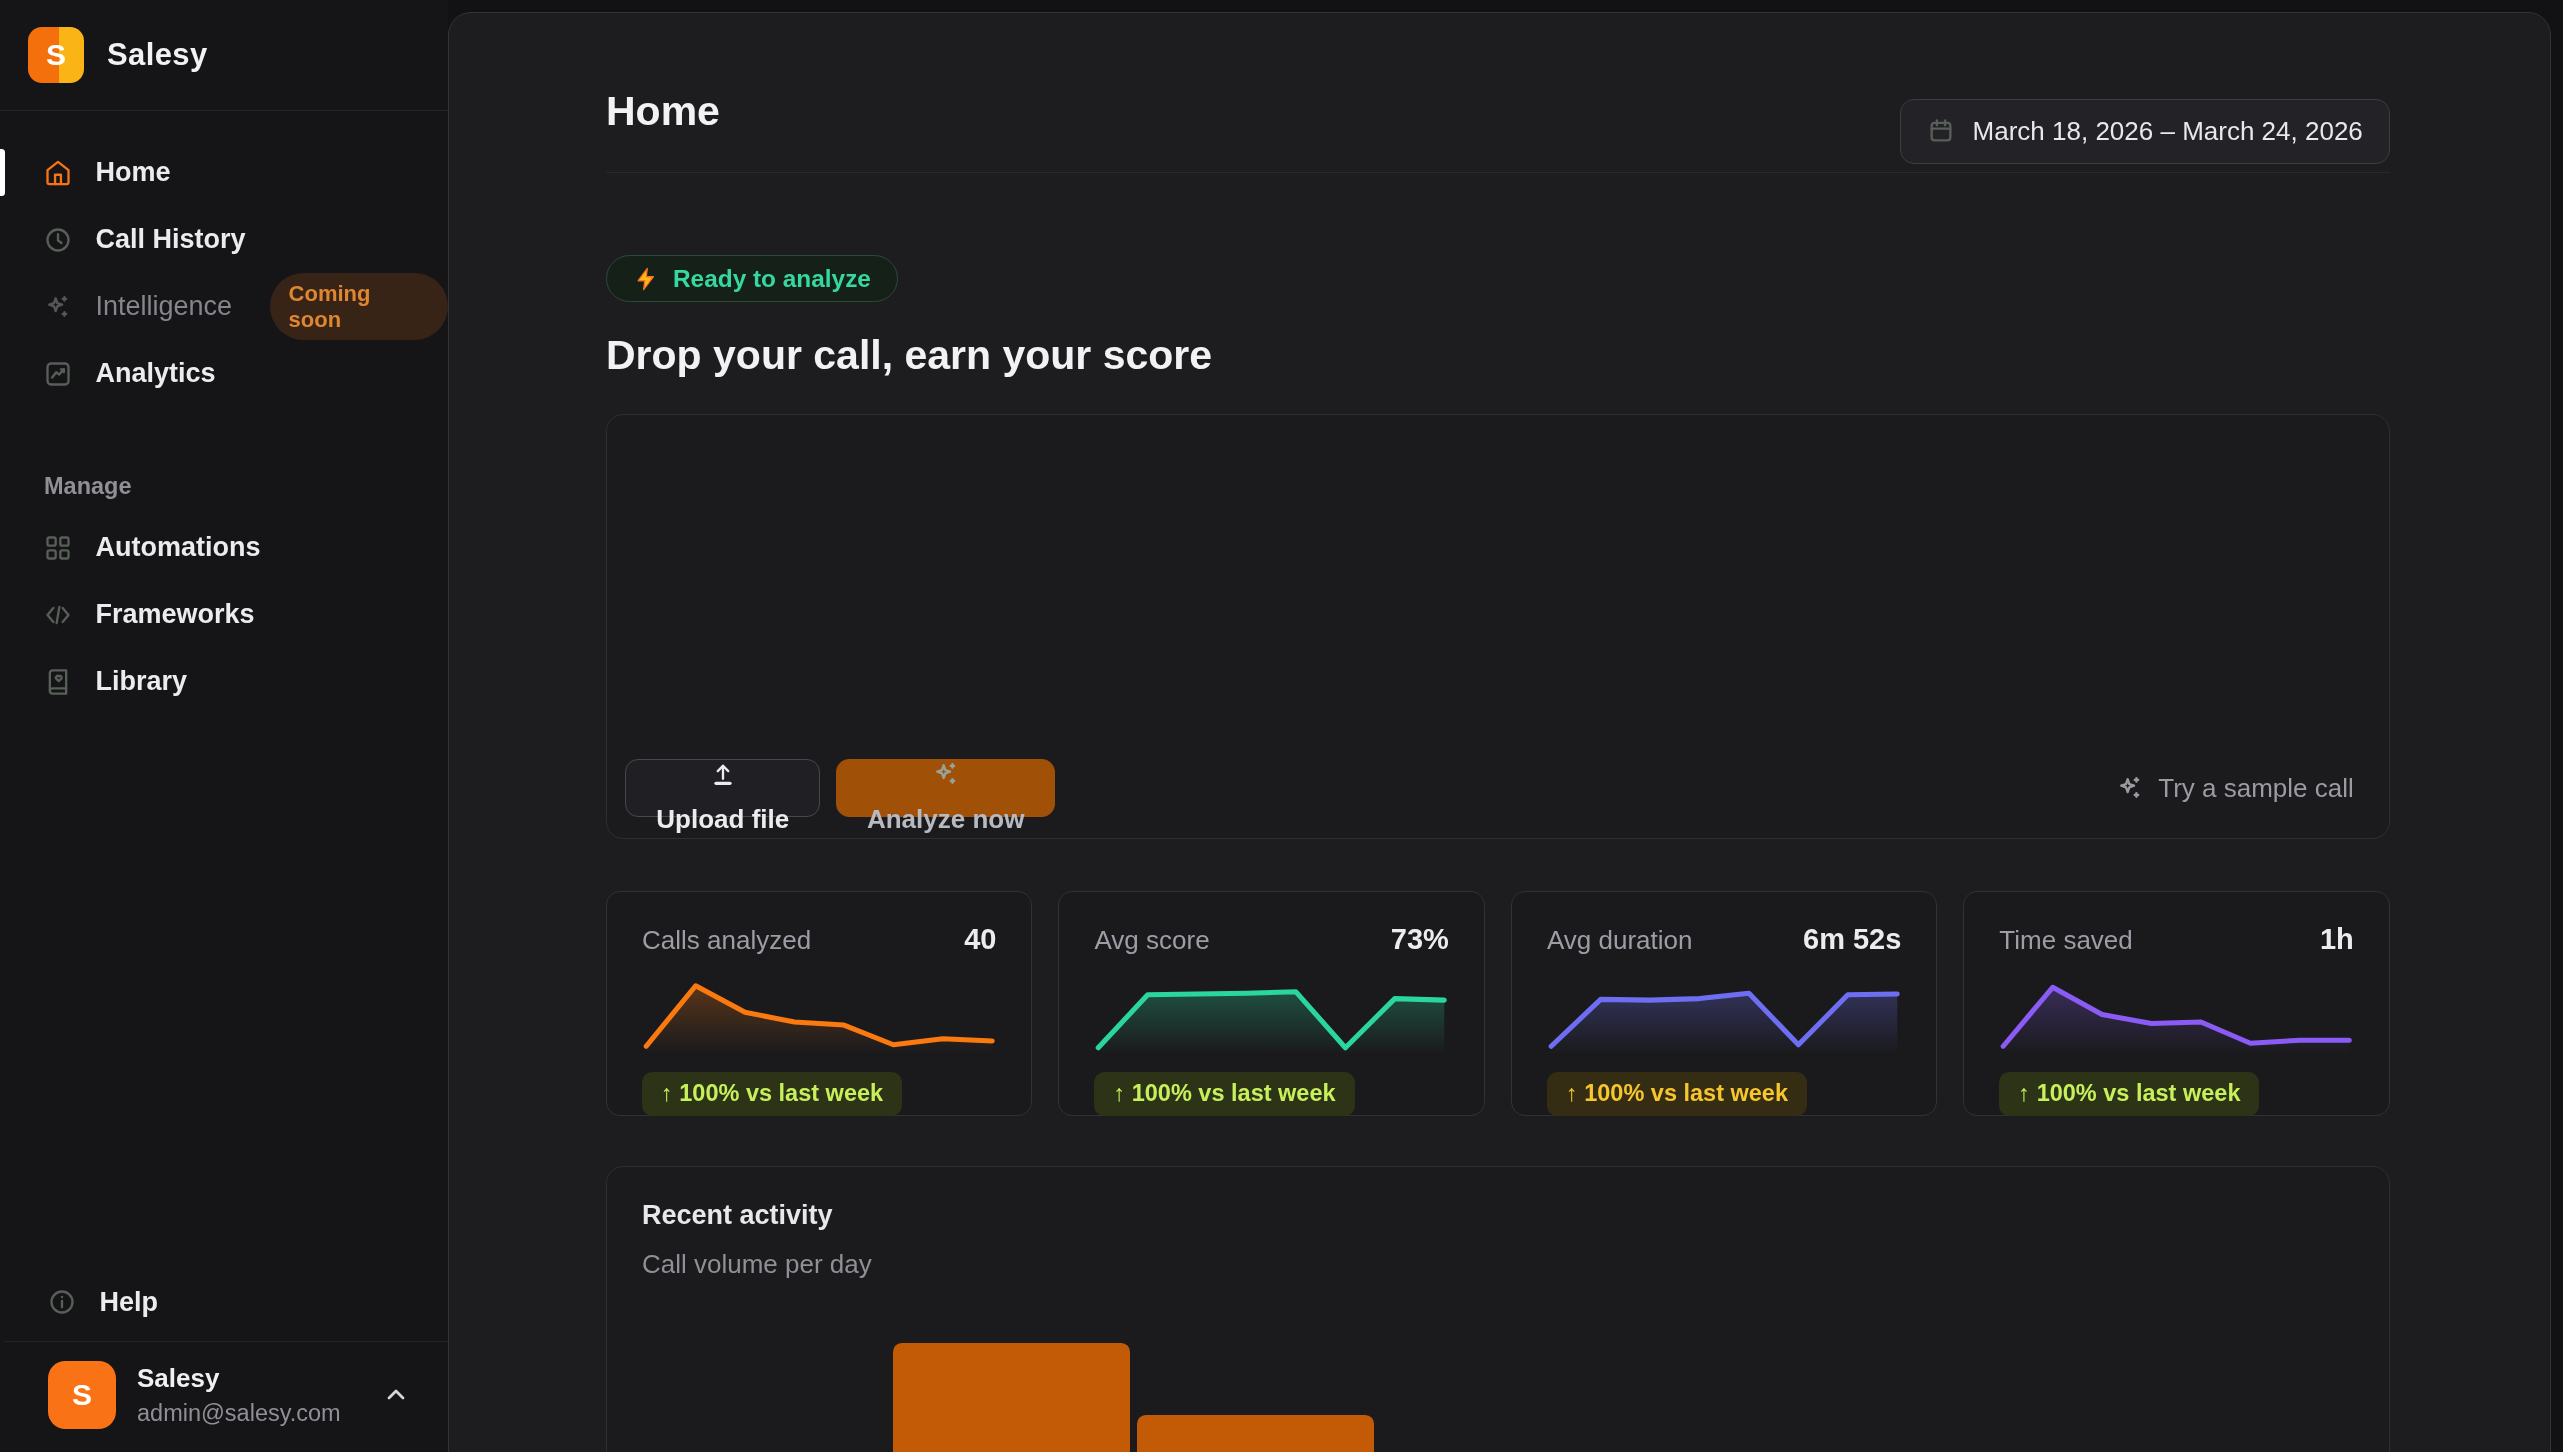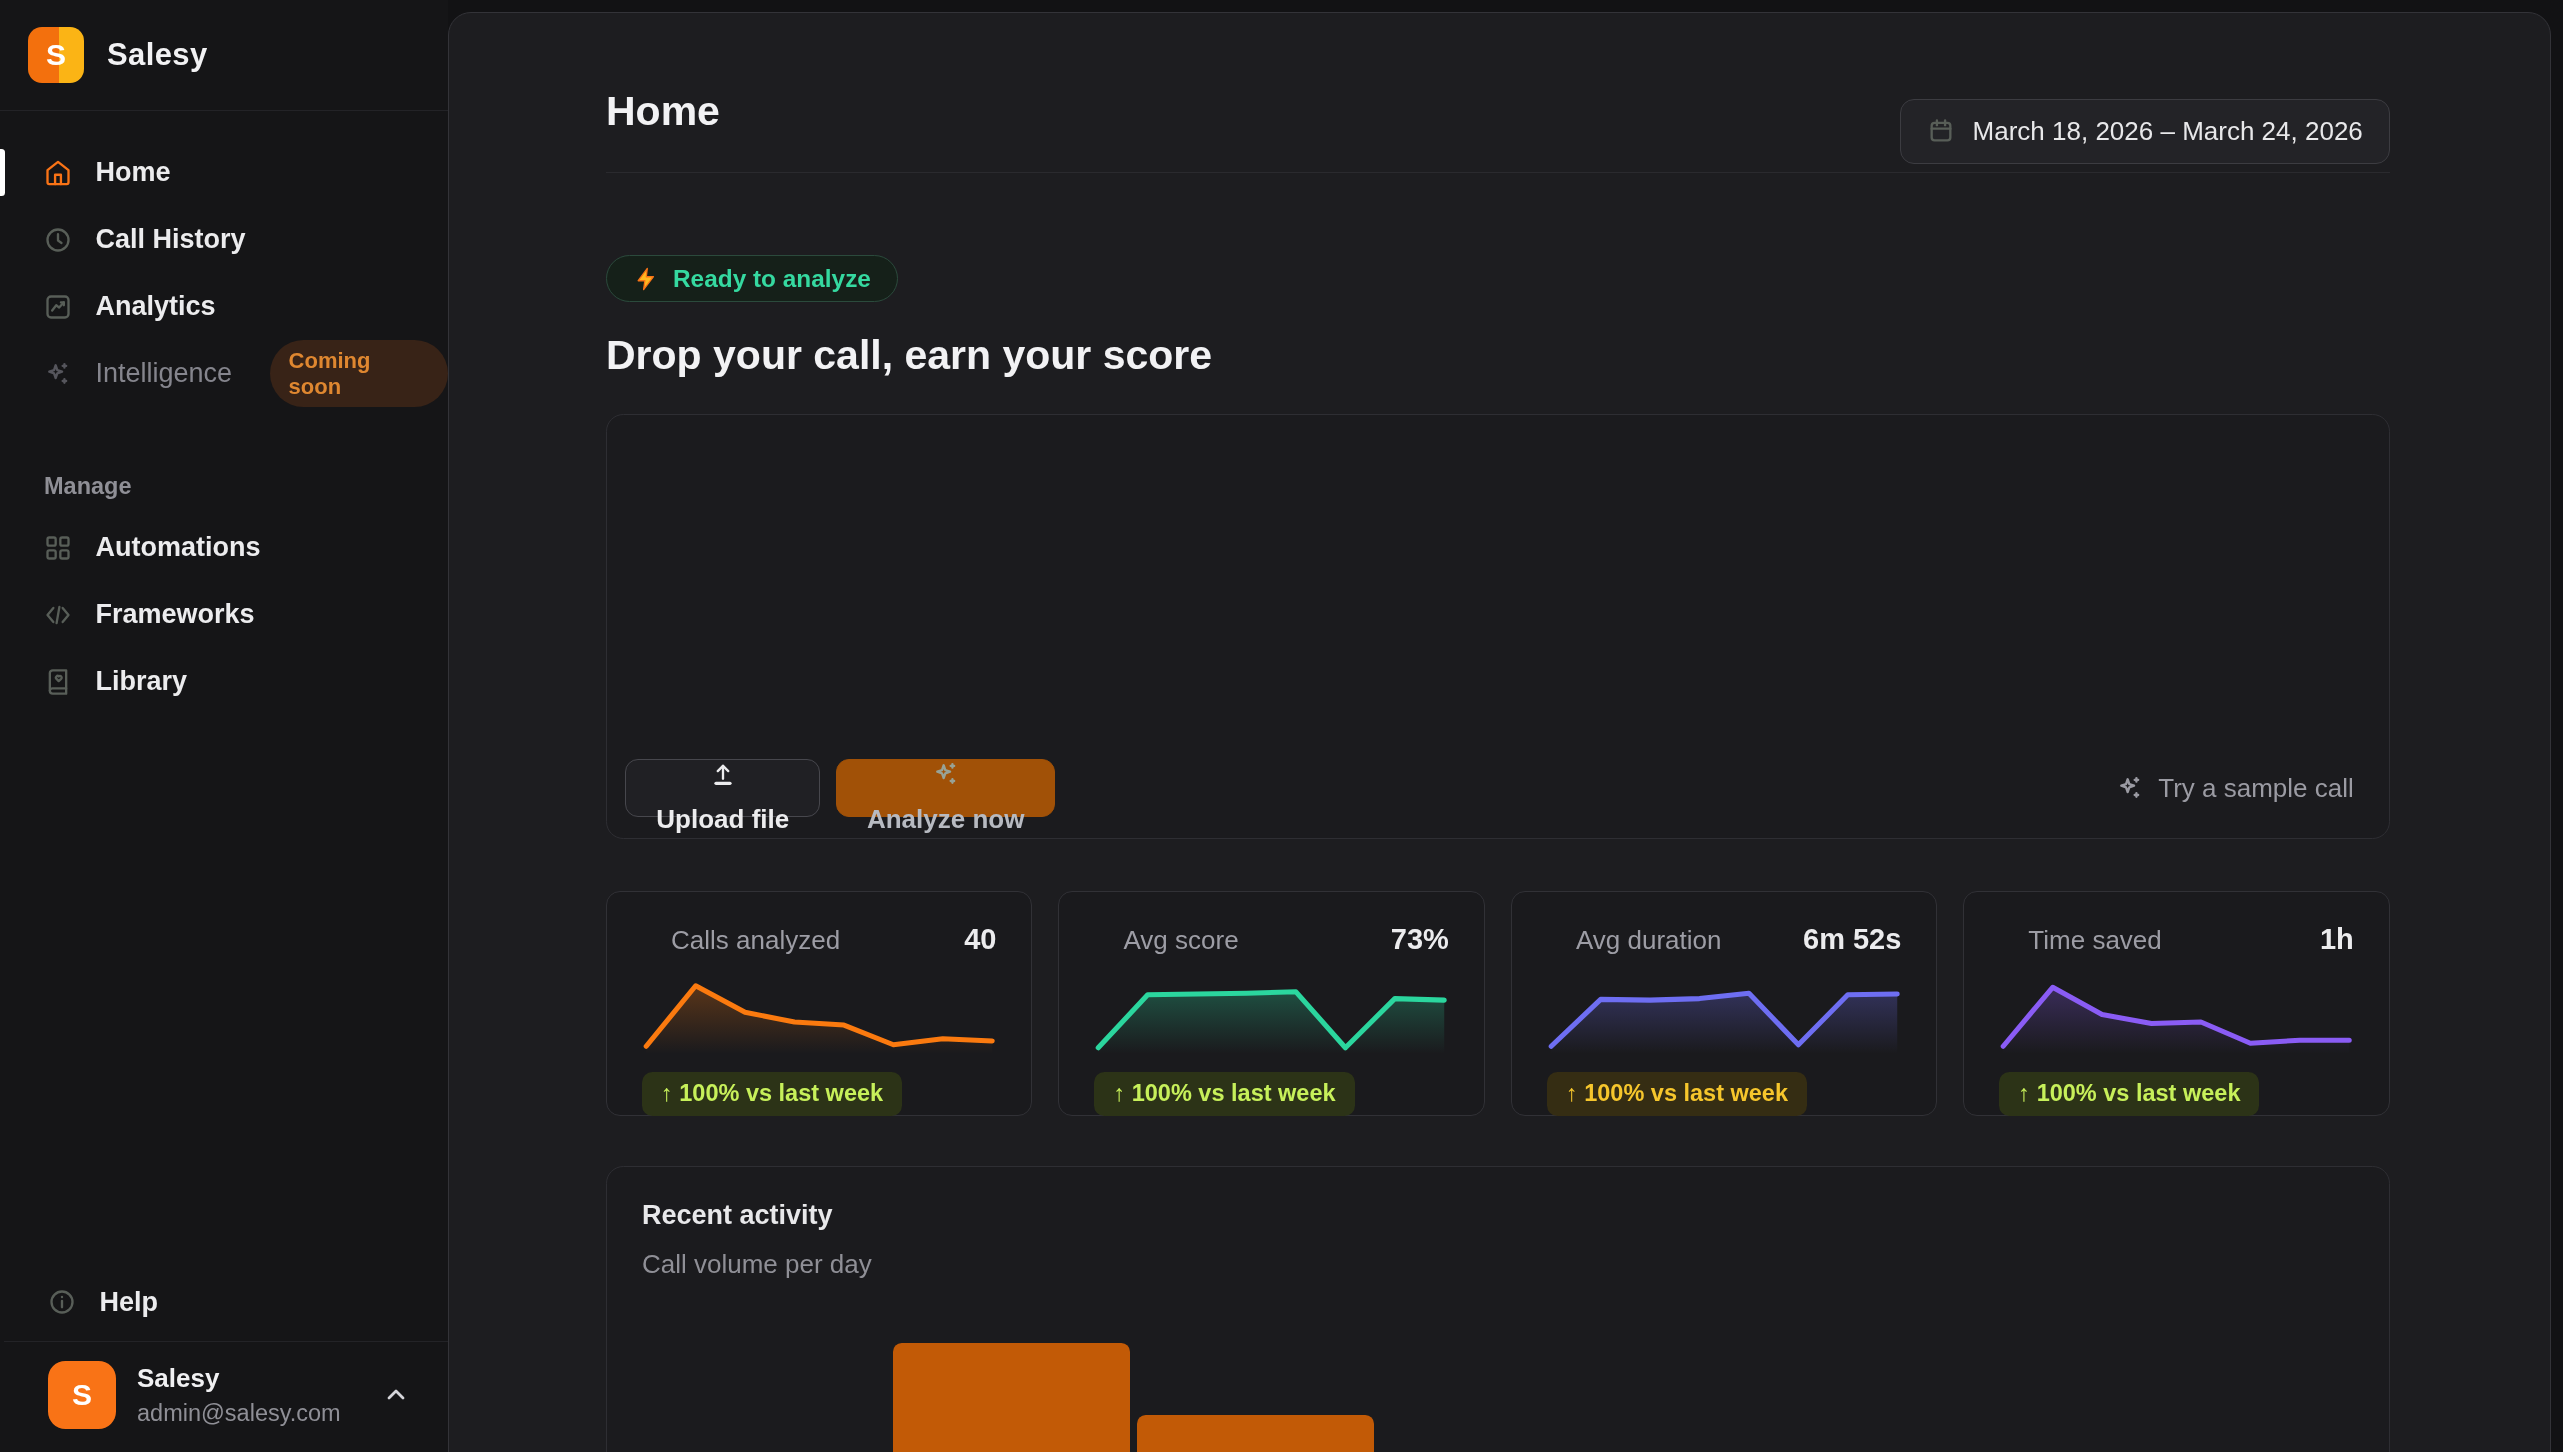--- a/index.html
+++ b/index.html
@@ -46,21 +46,21 @@
   .transcript::placeholder { color:#6c6c73; }
   .dz-footer { position:absolute; left:18.3px; right:35px; bottom:21px; display:flex; align-items:center; }
   .btn { display:inline-flex; align-items:center; gap:15.7px; height:58px; padding:0 30px; border-radius:13px; font-size:26px; font-weight:700; cursor:pointer;flex-direction:column; }
   .btn-upload { background:#202024; border:0.9px solid #47474d; color:#ececee; }
   .btn-analyze { background:#a15107; border:0.9px solid #a15107; color:#b7bac1; margin-left:15.7px; }
   .sample-link { margin-left:auto; display:inline-flex; align-items:center; gap:14px; color:#9b9ba3; font-size:26px; cursor:pointer; }
   
   .stats-row { display:flex; gap:26px; margin-top:52px; }
   .stat-card { flex:1; background:#1a1a1d; border:0.9px solid #313136; border-radius:14px; padding:31px 35px 0; height:225px; }
   .stat-head { display:flex; justify-content:space-between; align-items:baseline; }
-  .stat-label { font-size:26px; color:#9d9da5;margin-left:29px; }
+  .stat-label { font-size:26px; color:#9d9da5; }
   .stat-value { font-size:29px; font-weight:700; color:#ececee; }
   .spark-svg { display:block; width:100%; height:84px; margin-top:17.4px; }
   .delta { display:inline-flex; align-items:center; margin-top:14px; font-size:23.5px; font-weight:600; color:#c7f05a; background:#2c3317; border-radius:10.5px; padding:8.7px 19px; }
   .delta.amber { color:#f6c62c; background:#352d13; }
   
   .recent-card { position:relative; margin-top:50px; background:#1b1b1e; border:0.9px solid #2e2e33; border-radius:17.4px; height:750px; padding:33px 35px; }
   .recent-title { font-size:27px; font-weight:700; color:#e8e8ea; }
   .recent-sub { font-size:26px; color:#8f8f96; margin-top:17.4px; }
   .bar-plot { position:absolute; left:38px; right:35px; top:148px; height:567px; }
   .bar { position:absolute; bottom:0; border-radius:8.7px 8.7px 0 0; }
@@ -86,36 +86,36 @@
       </svg>
       <span>Home</span>
     </div>
     <div class="nav-item">
       <svg class="icon-32 stroke" viewBox="0 0 24 24">
         <circle cx="12" cy="12" r="9"></circle>
           <polyline points="12 7 12 12.5 15 14.5"></polyline>
       </svg>
       <span>Call History</span>
     </div>
-    <div class="nav-item">
-      <svg class="icon-32 stroke" viewBox="0 0 24 24">
-        <rect x="3" y="3" width="18" height="18" rx="3"></rect>
-          <polyline points="7 15 10.5 10.5 13 12.5 17 8"></polyline>
-          <polyline points="14.5 8 17 8 17 10.5"></polyline>
-      </svg>
-      <span>Analytics</span>
-    </div>
     <div class="nav-item dim">
       <svg class="icon-32 stroke" viewBox="0 0 24 24" style="stroke:#55555c">
         <path d="M10 4.5l1.4 4.1 4.1 1.4-4.1 1.4L10 15.5l-1.4-4.1L4.5 10l4.1-1.4z"></path>
         <path d="M17.5 3.5v3M16 5h3"></path>
           <path d="M17.5 16.5v3M16 18h3"></path>
       </svg>
       <span>Intelligence</span>
       <span class="badge-soon">Coming soon</span>
+    </div>
+    <div class="nav-item">
+      <svg class="icon-32 stroke" viewBox="0 0 24 24">
+        <rect x="3" y="3" width="18" height="18" rx="3"></rect>
+          <polyline points="7 15 10.5 10.5 13 12.5 17 8"></polyline>
+          <polyline points="14.5 8 17 8 17 10.5"></polyline>
+      </svg>
+      <span>Analytics</span>
     </div>
 
     <div class="section-label">Manage</div>
 
     <div class="nav-item">
       <svg class="icon-32 stroke" viewBox="0 0 24 24">
         <rect x="3" y="3" width="7" height="7" rx="1.5"></rect>
           <rect x="14" y="3" width="7" height="7" rx="1.5"></rect>
           <rect x="3" y="14" width="7" height="7" rx="1.5"></rect>
           <rect x="14" y="14" width="7" height="7" rx="1.5"></rect>

